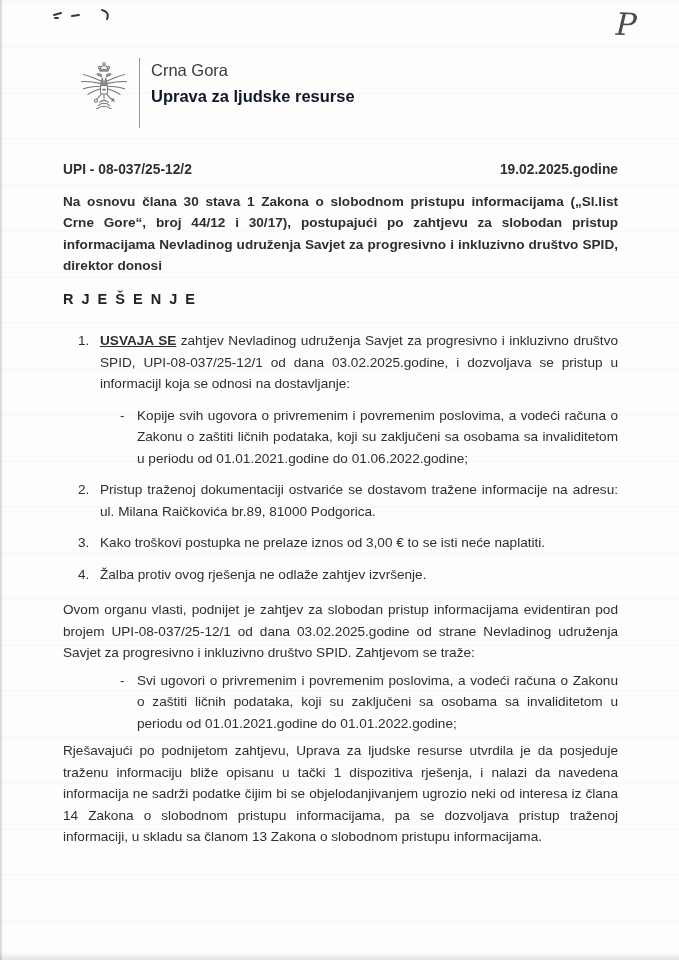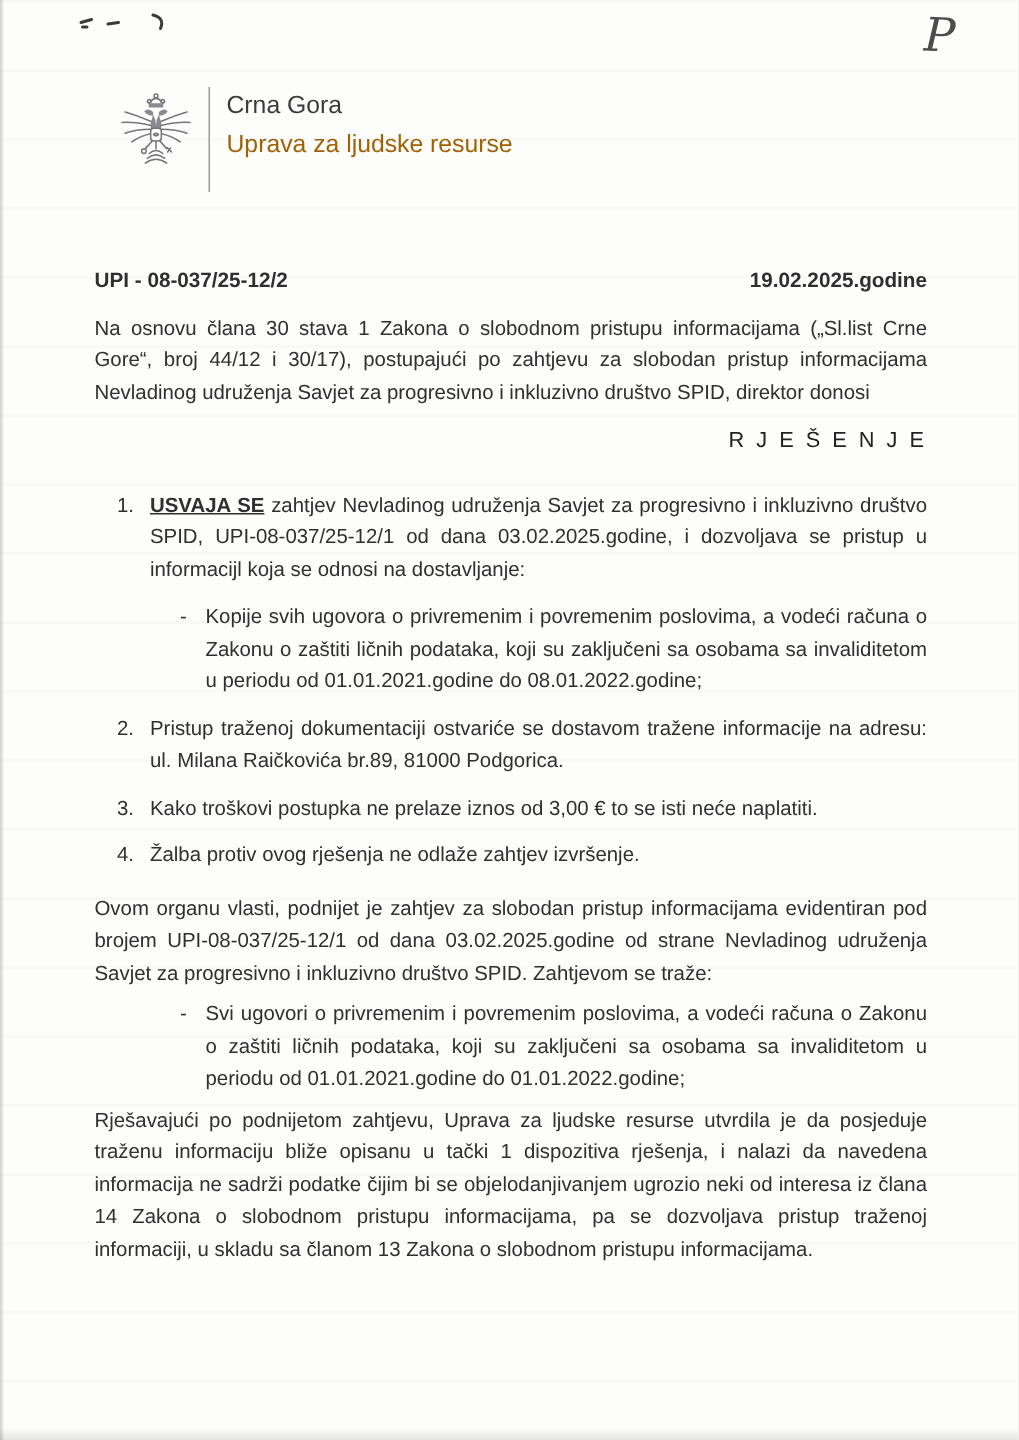--- a/index.html
+++ b/index.html
@@ -36,31 +36,31 @@
     font-family:"DejaVu Serif",serif;font-style:italic;font-weight:400;
     font-size:31px;color:#4c4c4c;transform:rotate(2deg);
   }
 
   
   .letterhead{position:absolute;left:75px;top:56px;height:74px;}
   .coat{position:absolute;left:0;top:0;}
   .lh-divider{position:absolute;left:64px;top:2px;width:1px;height:70px;background:#9a9a9a;}
   .lh-text{position:absolute;left:76px;top:5px;white-space:nowrap;}
   .lh-country{font-size:16.5px;color:#3b3b3b;margin:0 0 7px 0;}
-  .lh-org{font-size:16.5px;color:#a16207;margin:0;}
+  .lh-org{font-size:16.5px;color:#0f172a;margin:0;font-weight:bold;}
 
   
   .doc{
-    position:absolute;left:63px;top:176px;width:555px;
+    position:absolute;left:63px;top:159px;width:555px;
     font-size:13.6px;line-height:21.5px;
   }
   .ref-row{display:flex;justify-content:space-between;font-weight:bold;font-size:13.8px;}
-  .intro{margin:10px 0 0 0;text-align:justify;}
+  .intro{margin:10px 0 0 0;text-align:justify;font-weight:bold;}
   .sec-heading{
-    margin:12px 0 0 0;text-align:right;font-size:14.5px;font-weight:normal;
+    margin:12px 0 0 0;text-align:left;font-size:14.5px;font-weight:bold;
     letter-spacing:2px;color:#222;
   }
   .num-list{margin:20px 0 0 15px;}
   .num-item{display:flex;margin:0 0 10px 0;}
   .num-item .num{width:22px;flex:0 0 22px;}
   .num-item .itext{flex:1;text-align:justify;}
   .dash-item{display:flex;margin:6px 0 10px 42px;}
   .dash-item .dash{width:17px;flex:0 0 17px;}
   .dash-item .itext{flex:1;text-align:justify;}
   .para{margin:14px 0 0 0;text-align:justify;}
@@ -139,21 +139,21 @@
 
     <h2 class="sec-heading">R J E Š E N J E</h2>
 
     <div class="num-list">
       <div class="num-item">
         <span class="num">1.</span>
         <span class="itext"><span class="b">USVAJA SE</span><span> zahtjev Nevladinog udruženja Savjet za progresivno i inkluzivno društvo SPID, UPI-08-037/25-12/1 od dana 03.02.2025.godine, i dozvoljava se pristup u informacijl koja se odnosi na dostavljanje:</span></span>
       </div>
       <div class="dash-item">
         <span class="dash">-</span>
-        <span class="itext">Kopije svih ugovora o privremenim i povremenim poslovima, a vodeći računa o Zakonu o zaštiti ličnih podataka, koji su zaključeni sa osobama sa invaliditetom u periodu od 01.01.2021.godine do 08.01.2022.godine;</span>
+        <span class="itext">Kopije svih ugovora o privremenim i povremenim poslovima, a vodeći računa o Zakonu o zaštiti ličnih podataka, koji su zaključeni sa osobama sa invaliditetom u periodu od 01.01.2021.godine do 01.06.2022.godine;</span>
       </div>
       <div class="num-item">
         <span class="num">2.</span>
         <span class="itext">Pristup traženoj dokumentaciji ostvariće se dostavom tražene informacije na adresu: ul. Milana Raičkovića br.89, 81000 Podgorica.</span>
       </div>
       <div class="num-item">
         <span class="num">3.</span>
         <span class="itext">Kako troškovi postupka ne prelaze iznos od 3,00 € to se isti neće naplatiti.</span>
       </div>
       <div class="num-item">

